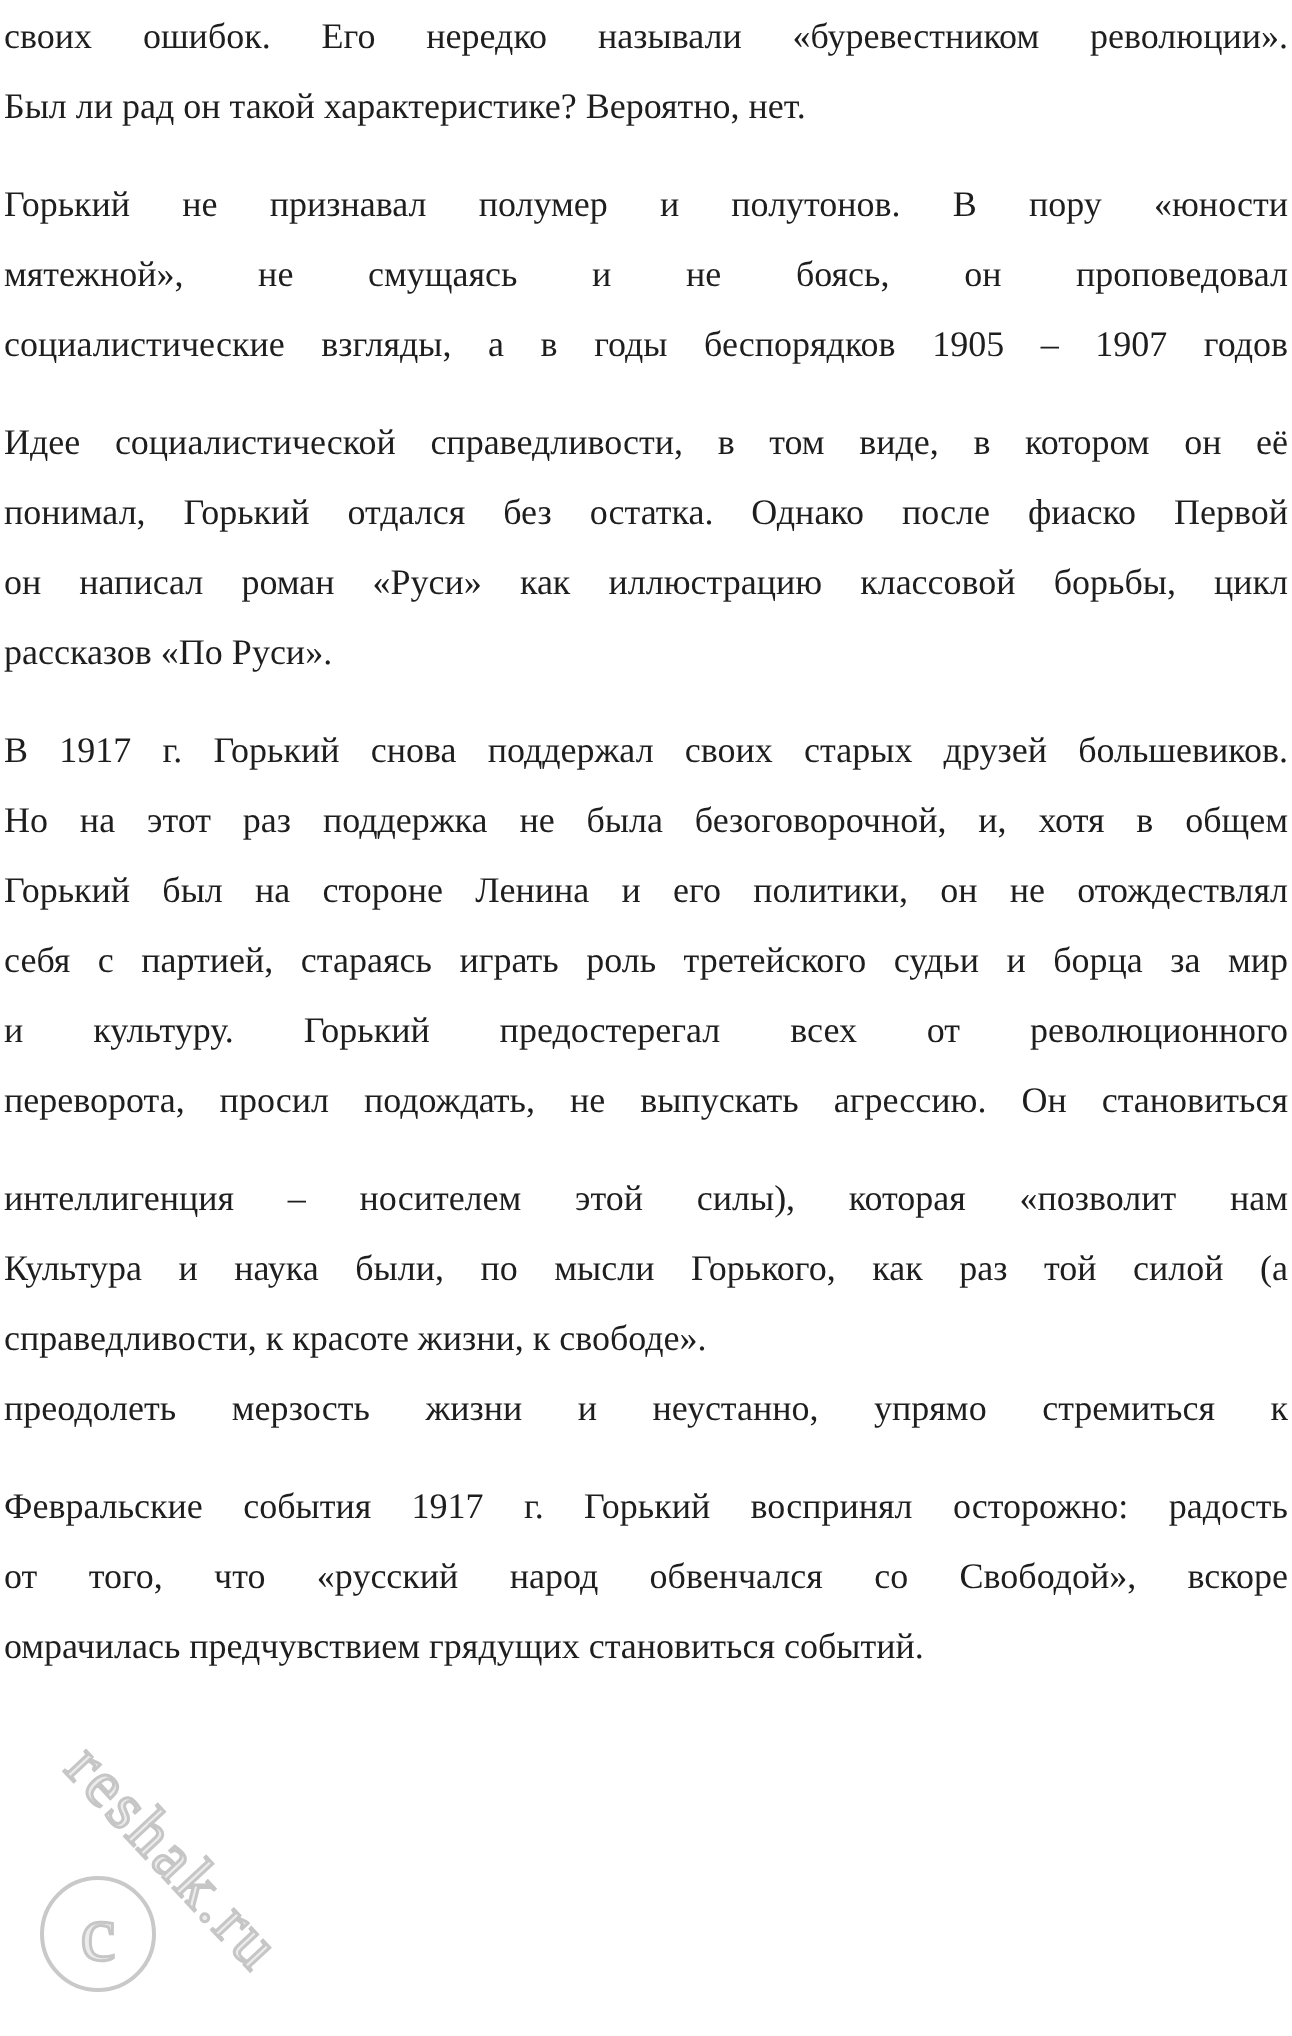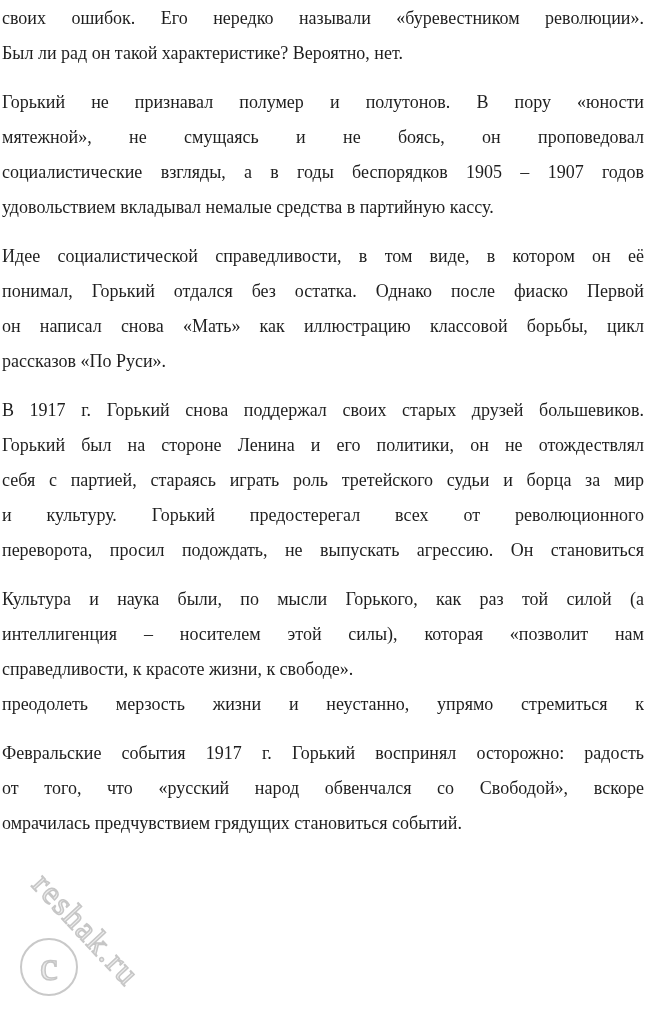--- a/index.html
+++ b/index.html
@@ -91,38 +91,38 @@
 
   <div class="doc-text">
       <div class="paragraph">
         <div class="line">своих ошибок. Его нередко называли «буревестником революции».</div>
         <div class="line last">Был ли рад он такой характеристике? Вероятно, нет.</div>
       </div>
       <div class="paragraph">
         <div class="line">Горький не признавал полумер и полутонов. В пору «юности</div>
         <div class="line">мятежной», не смущаясь и не боясь, он проповедовал</div>
         <div class="line">социалистические взгляды, а в годы беспорядков 1905 – 1907 годов</div>
-        <div class="line last">удовольствием вкладывал немалые средства в партийную кассу.</div>
       </div>
       <div class="paragraph">
         <div class="line">Идее социалистической справедливости, в том виде, в котором он её</div>
         <div class="line">понимал, Горький отдался без остатка. Однако после фиаско Первой</div>
-        <div class="line">он написал снова «Мать» как иллюстрацию классовой борьбы, цикл</div>
+        <div class="line">он написал роман «Руси» как иллюстрацию классовой борьбы, цикл</div>
         <div class="line last">рассказов «По Руси».</div>
       </div>
       <div class="paragraph">
         <div class="line">В 1917 г. Горький снова поддержал своих старых друзей большевиков.</div>
+        <div class="line">Но на этот раз поддержка не была безоговорочной, и, хотя в общем</div>
         <div class="line">Горький был на стороне Ленина и его политики, он не отождествлял</div>
         <div class="line">себя с партией, стараясь играть роль третейского судьи и борца за мир</div>
         <div class="line">и культуру. Горький предостерегал всех от революционного</div>
         <div class="line">переворота, просил подождать, не выпускать агрессию. Он становиться</div>
       </div>
       <div class="paragraph">
+        <div class="line">интеллигенция – носителем этой силы), которая «позволит нам</div>
         <div class="line">Культура и наука были, по мысли Горького, как раз той силой (а</div>
-        <div class="line">интеллигенция – носителем этой силы), которая «позволит нам</div>
         <div class="line last">справедливости, к красоте жизни, к свободе».</div>
         <div class="line">преодолеть мерзость жизни и неустанно, упрямо стремиться к</div>
       </div>
       <div class="paragraph">
         <div class="line">Февральские события 1917 г. Горький воспринял осторожно: радость</div>
         <div class="line">от того, что «русский народ обвенчался со Свободой», вскоре</div>
         <div class="line last">омрачилась предчувствием грядущих становиться событий.</div>
       </div>
     </div>
 

